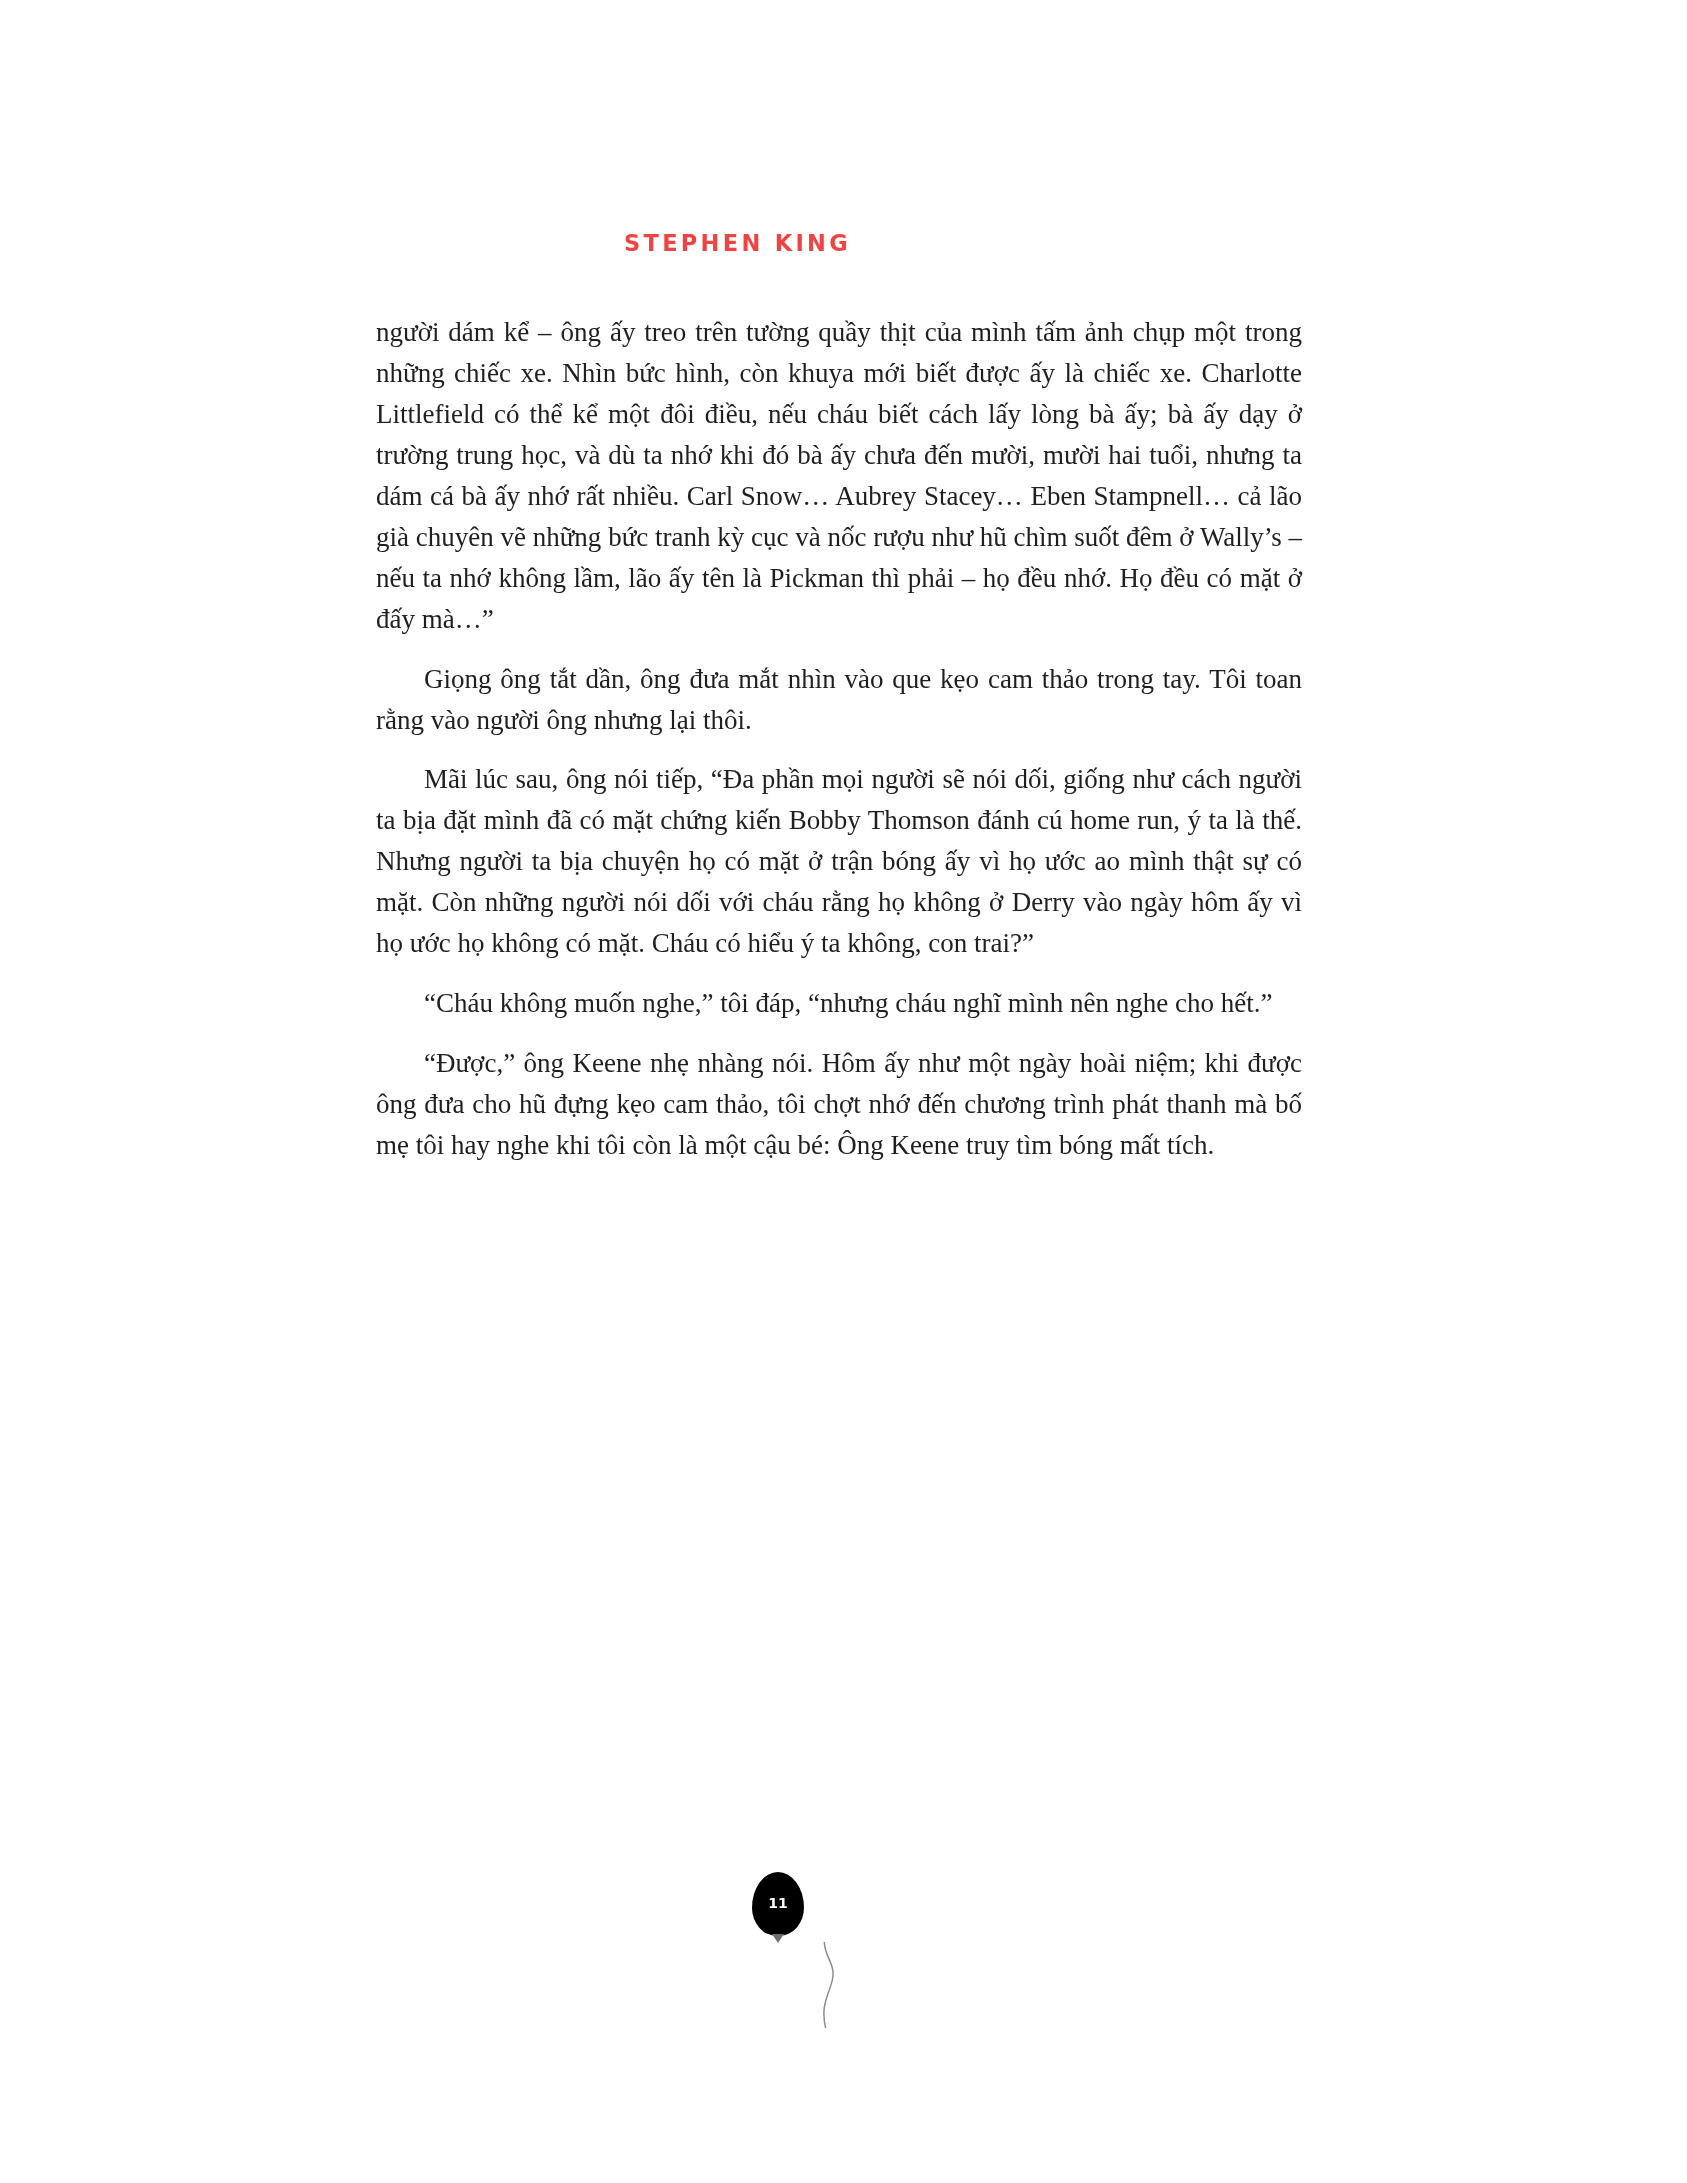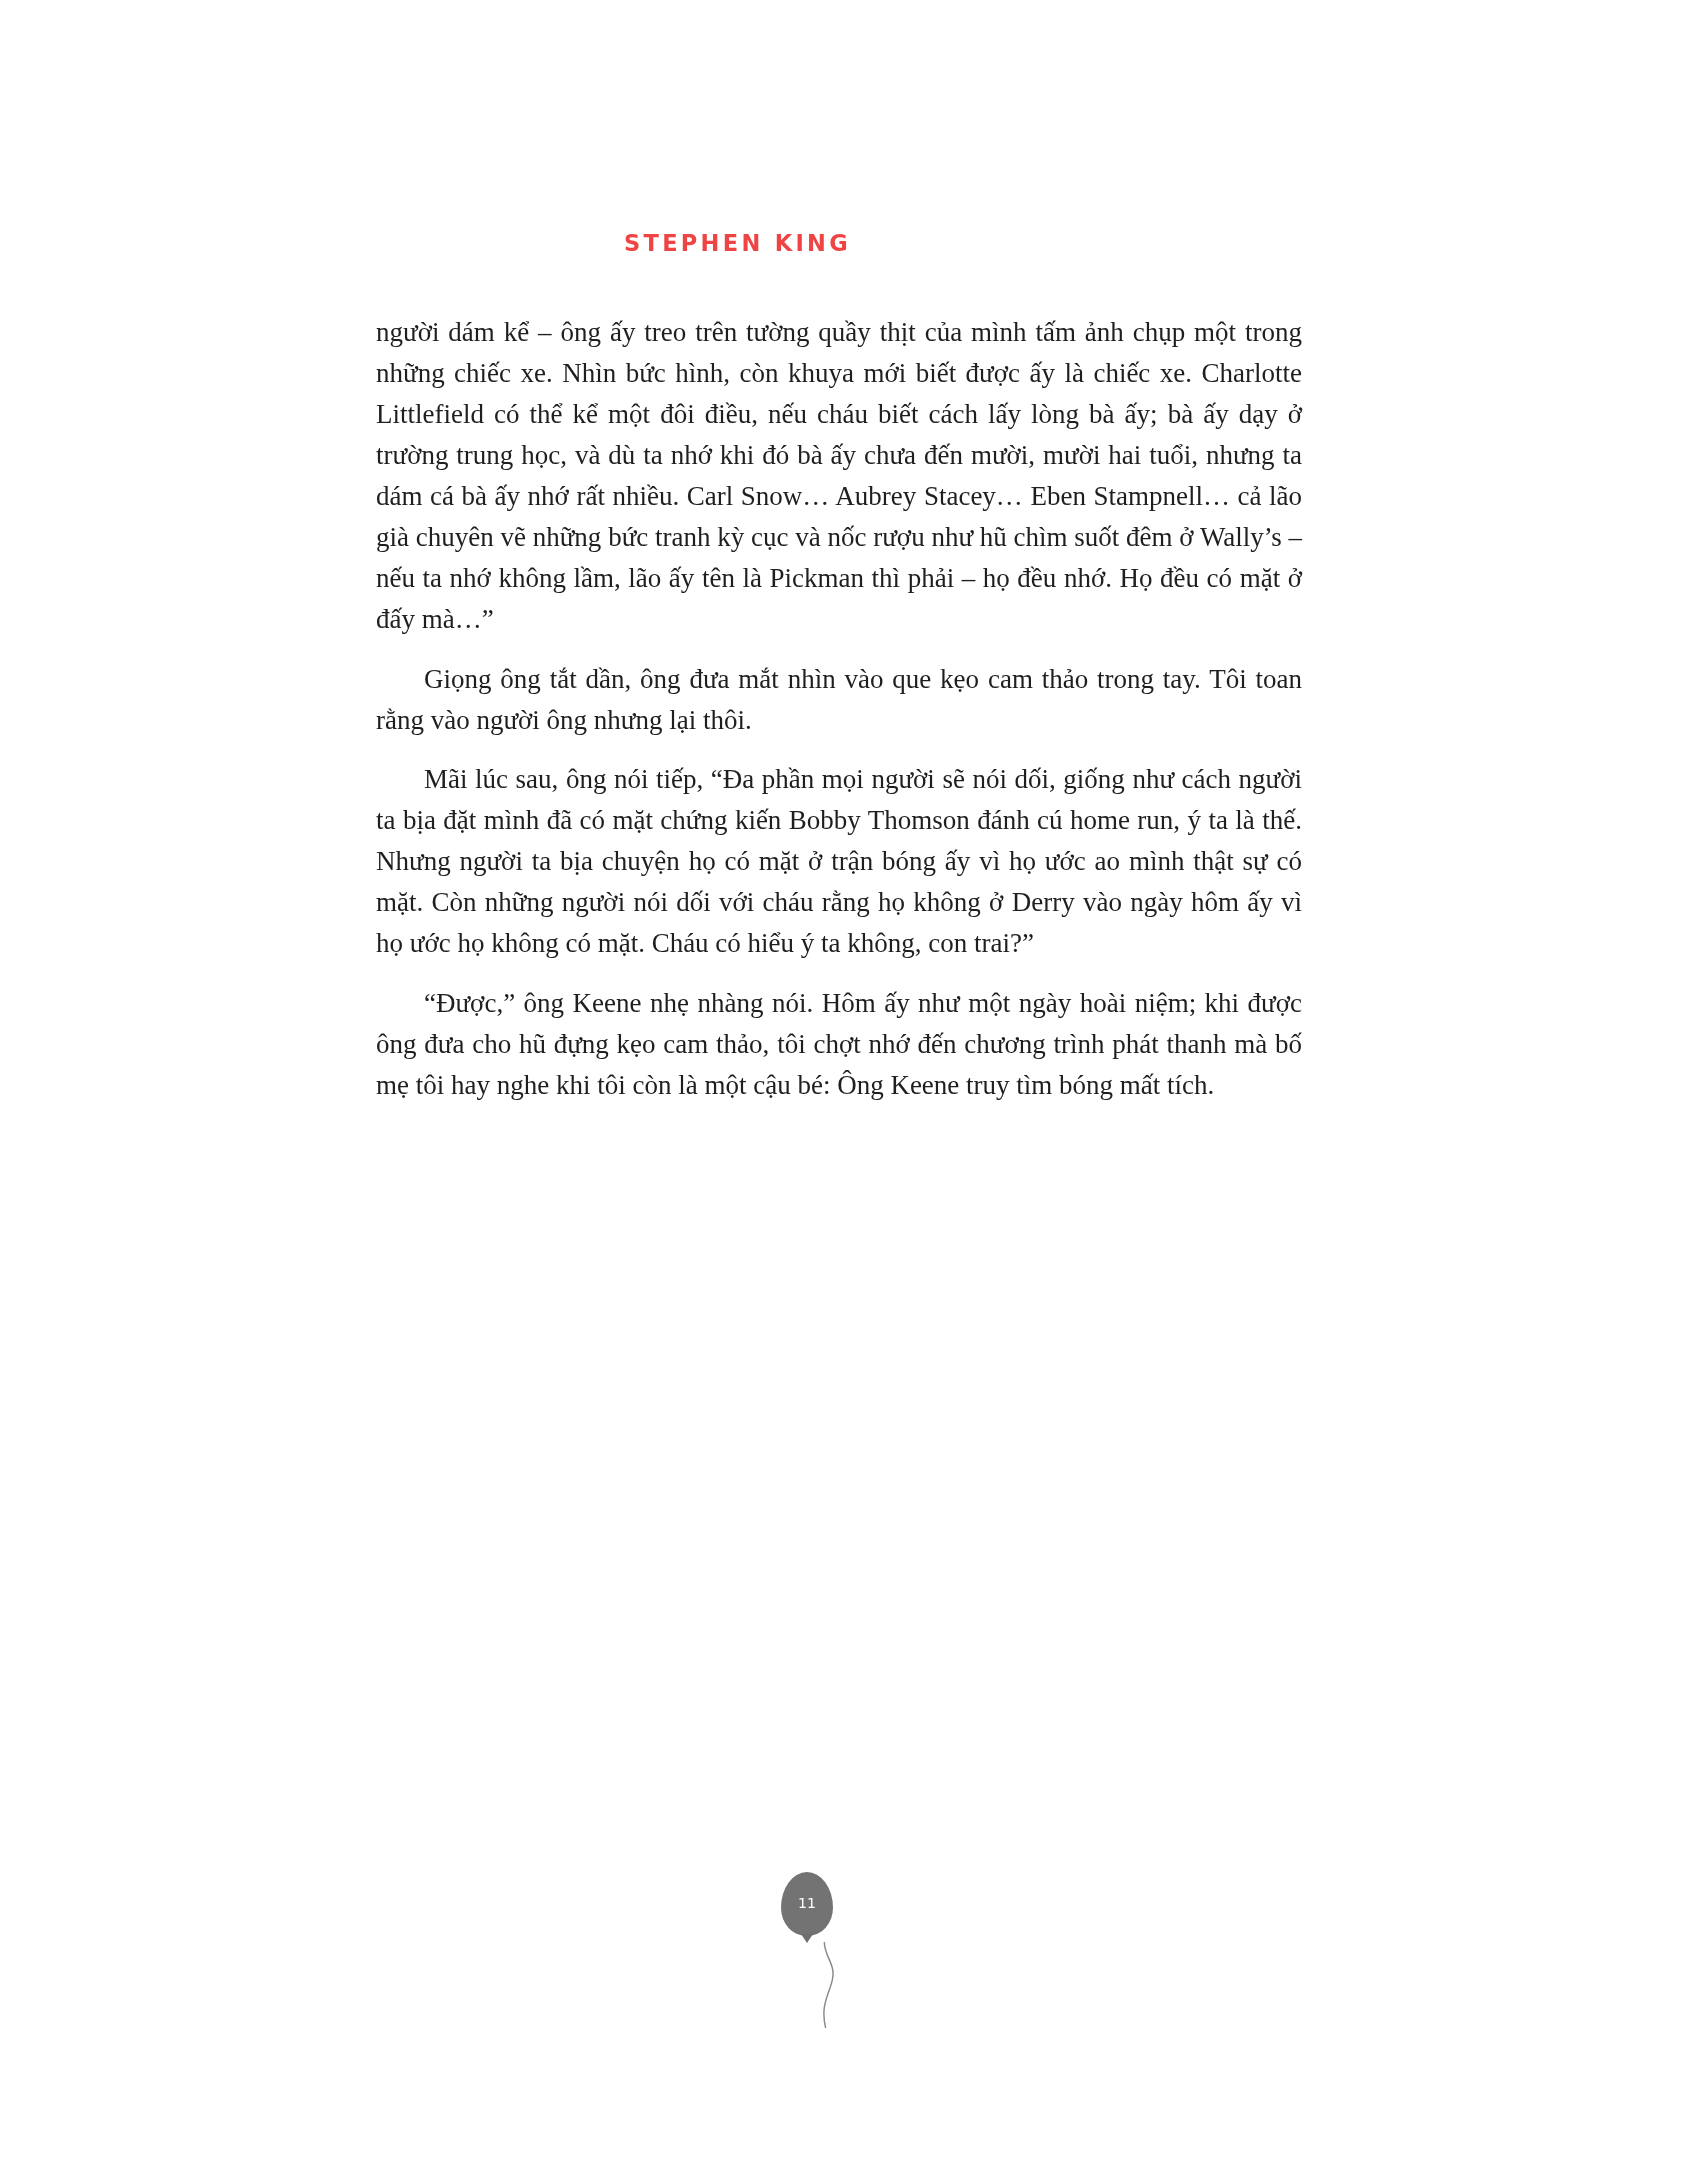--- a/index.html
+++ b/index.html
@@ -69,29 +69,30 @@
   .balloon-wrap {
     position: absolute;
     left: 0;
     top: 1872px;
     width: 1687px;
     height: 218px;
     pointer-events: none;
   }
   .balloon {
     position: absolute;
-    left: 781px;
+    left: 752px;
     top: 0px;
     width: 52px;
     height: 64px;
-    background: #737373;
+    background: #000000;
     border-radius: 50% 50% 48% 48% / 56% 56% 44% 44%;
     display: flex;
     align-items: center;
     justify-content: center;
+    font-weight: bold;
   }
   .balloon::after {
     content: "";
     position: absolute;
     bottom: -7.3px;
     left: 50%;
     transform: translateX(-50%);
     width: 0; height: 0;
     border-left: 6px solid transparent;
     border-right: 6px solid transparent;
@@ -116,20 +117,21 @@
 <body>
 
 <div class="page">
 
   <div class="running-head">STEPHEN KING</div>
 
   <div class="text-column">
       <p class="body-par"><span>người dám kể – ông ấy treo trên tường quầy thịt của mình tấm ảnh chụp một trong những chiếc xe. Nhìn bức hình, còn khuya mới biết được ấy là chiếc xe. Charlotte Littlefield có thể kể một đôi điều, nếu cháu biết cách lấy lòng bà ấy; bà ấy dạy ở trường trung học, và dù ta nhớ khi đó bà ấy chưa đến mười, mười hai tuổi, nhưng ta dám cá bà ấy nhớ rất nhiều. Carl Snow… Aubrey Stacey… Eben Stampnell… cả lão già chuyên vẽ những bức tranh kỳ cục và nốc rượu như hũ chìm suốt đêm ở Wally’s – nếu ta nhớ không lầm, lão ấy tên là Pickman thì phải – họ đều nhớ. Họ đều có mặt ở đấy mà…”</span></p>
       <p class="body-par indent"><span>Giọng ông tắt dần, ông đưa mắt nhìn vào que kẹo cam thảo trong tay. Tôi toan rằng vào người ông nhưng lại thôi.</span></p>
       <p class="body-par indent"><span>Mãi lúc sau, ông nói tiếp, “Đa phần mọi người sẽ nói dối, giống như cách người ta bịa đặt mình đã có mặt chứng kiến Bobby Thomson đánh cú </span><span class="it">home run</span><span>, ý ta là thế. Nhưng người ta bịa chuyện họ có mặt ở trận bóng ấy vì họ ước ao mình thật sự có mặt. Còn những người nói dối với cháu rằng họ không ở Derry vào ngày hôm ấy vì họ ước họ </span><span class="it">không</span><span> có mặt. Cháu có hiểu ý ta không, con trai?”</span></p>
+      <p class="body-par indent"><span>“Cháu không muốn nghe,” tôi đáp, “nhưng cháu nghĩ mình nên nghe cho hết.”</span></p>
       <p class="body-par indent"><span>“Được,” ông Keene nhẹ nhàng nói. Hôm ấy như một ngày hoài niệm; khi được ông đưa cho hũ đựng kẹo cam thảo, tôi chợt nhớ đến chương trình phát thanh mà bố mẹ tôi hay nghe khi tôi còn là một cậu bé: </span><span class="it">Ông Keene truy tìm bóng mất tích</span><span>.</span></p>
     </div>
 
   <div class="balloon-wrap">
     <div class="balloon">
       <span class="balloon-num">11</span>
     </div>
     <svg class="balloon-string" viewBox="0 0 40 130">
       <path d="M8 0 C 8 22, 26 34, 20 58 C 14 82, 2 96, 10 130" fill="none" stroke="#8a8a8a" stroke-width="2.2"></path>
     </svg>

